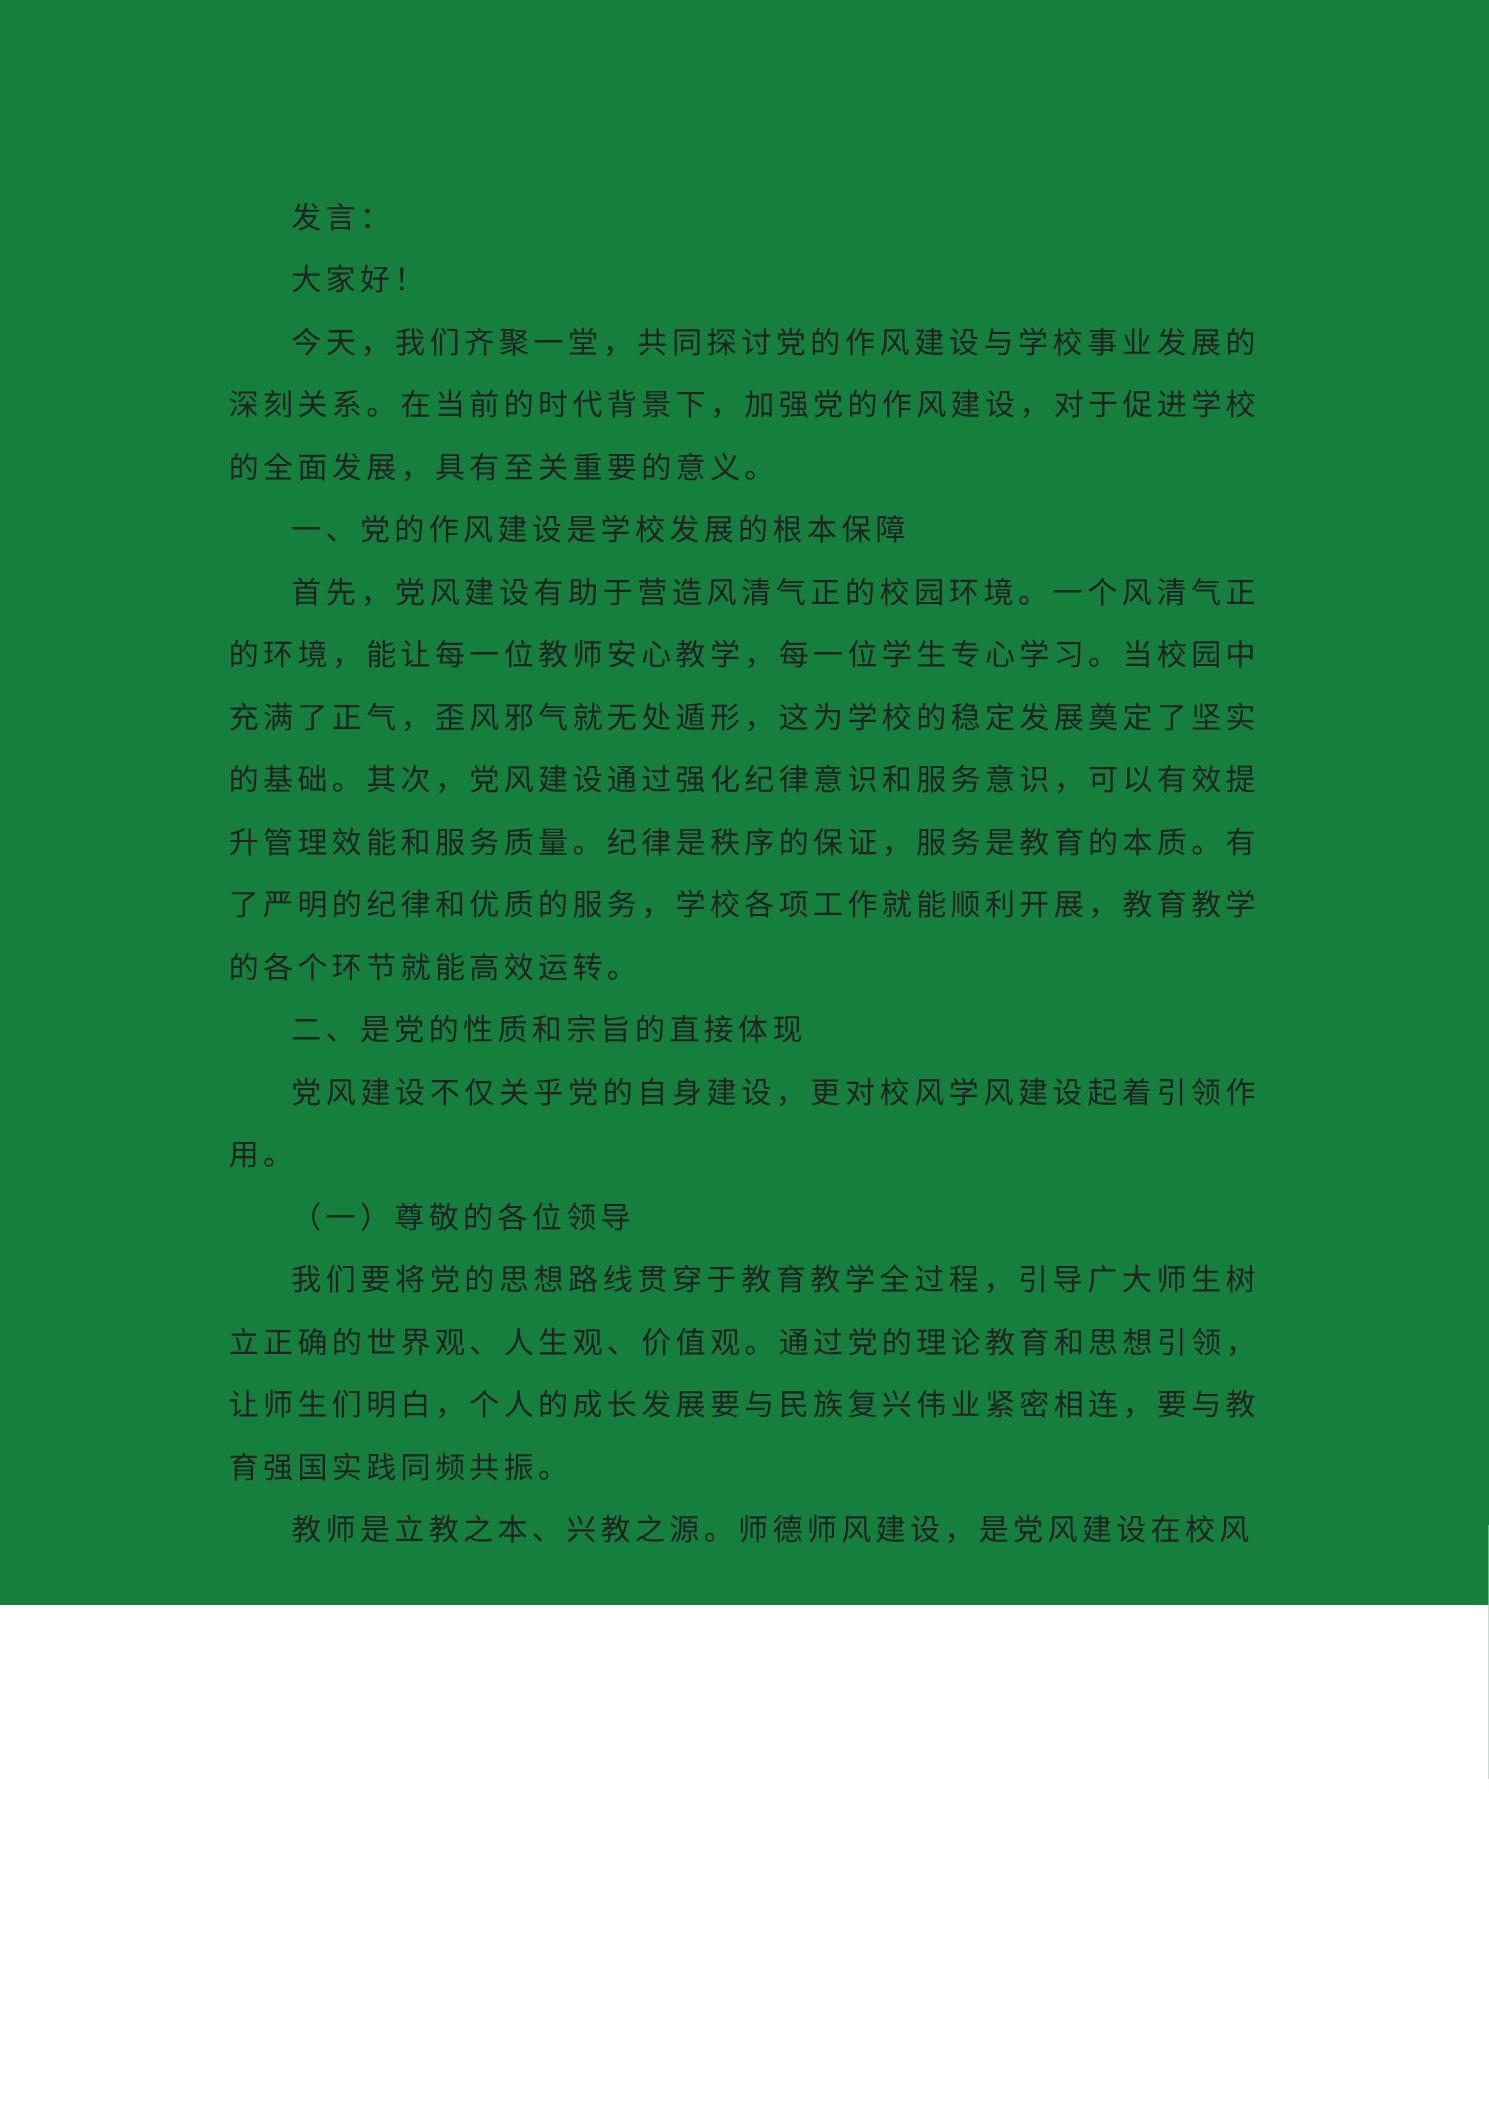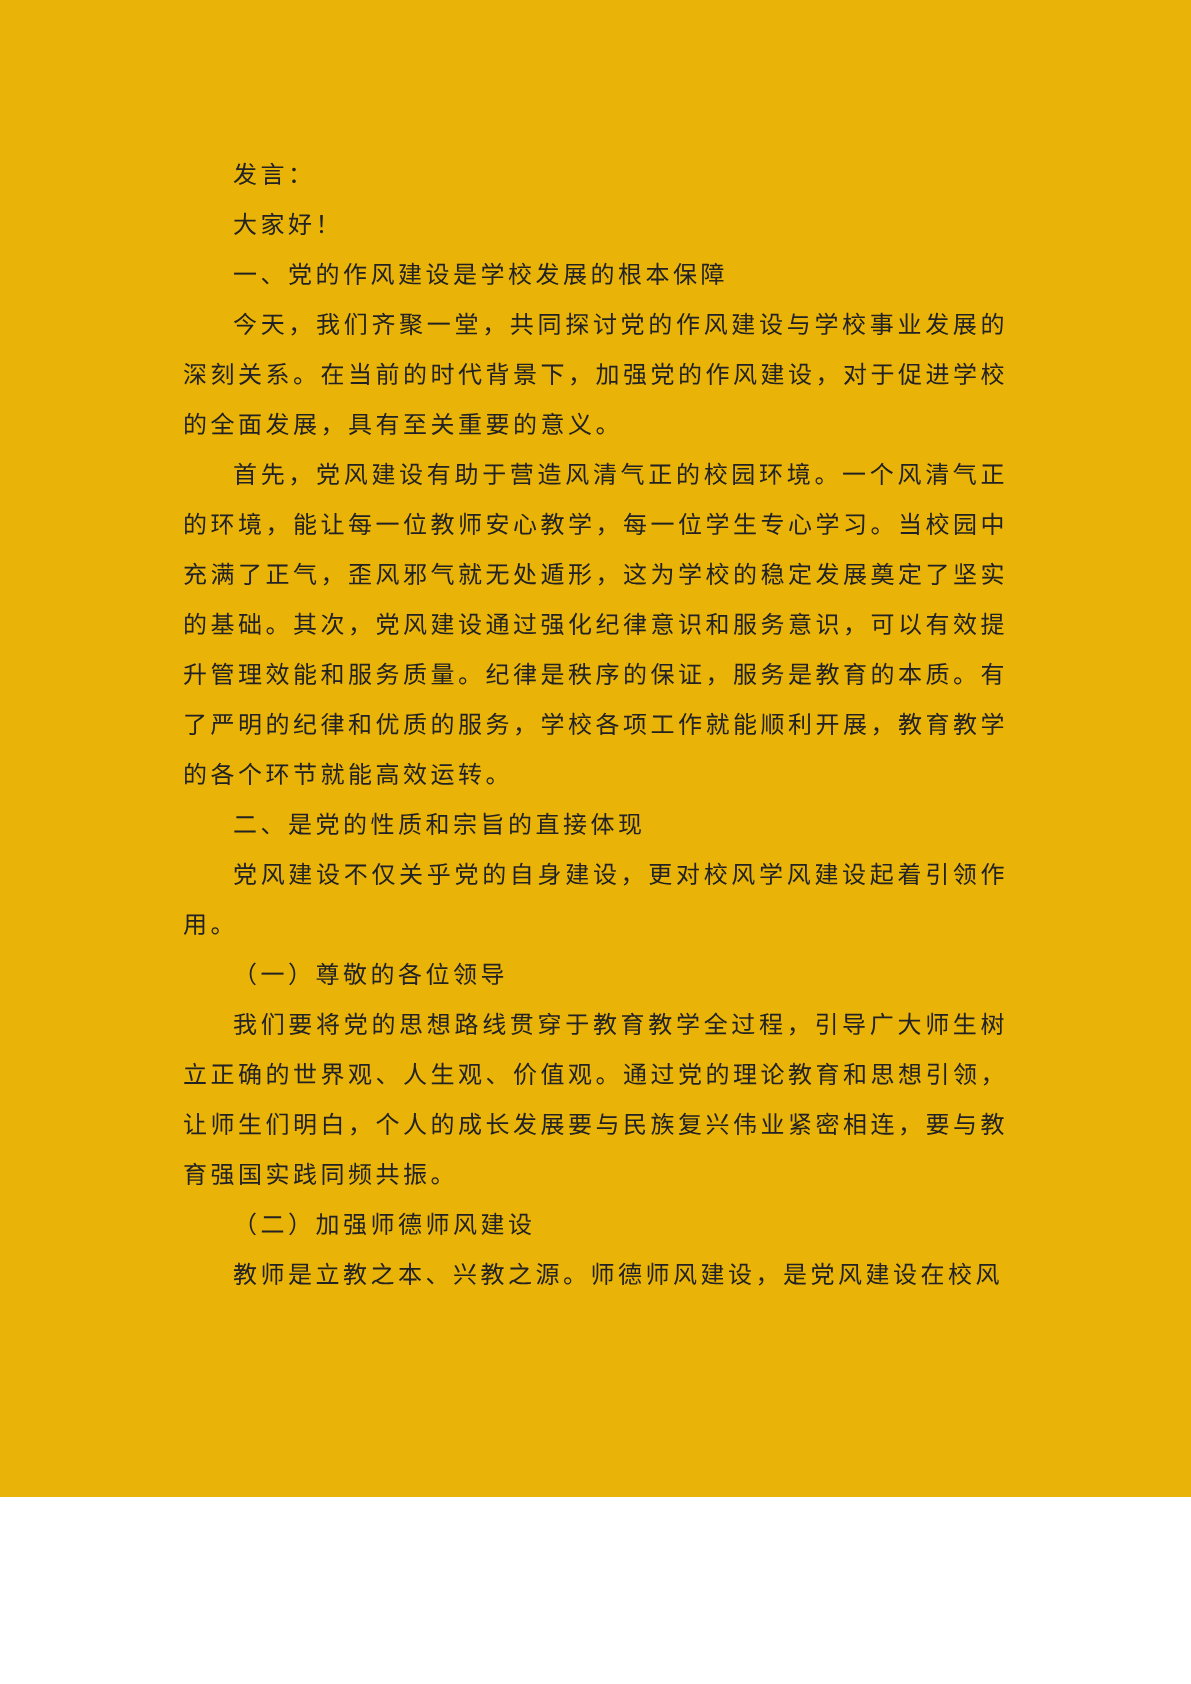--- a/index.html
+++ b/index.html
@@ -3,22 +3,22 @@
 <meta charset="utf-8">
 <style>
   html, body {
     margin: 0;
     padding: 0;
     background: #ffffff;
   }
   .page {
     position: relative;
     width: 1191px;
-    height: 1497px;
-    background: #eab308;
+    height: 1284px;
+    background: #15803d;
     overflow: hidden;
     font-family: "Liberation Serif", "DejaVu Serif", serif;
     color: #222222;
   }
   .content {
     position: absolute;
     left: 183px;
     top: 150px;
     width: 825px;
   }
@@ -45,26 +45,25 @@
     color: #1c1c1c;
   }
 </style>
 </head>
 <body>
 
 <div class="page">
   <div class="content">
     <p class="para">发言：</p>
     <p class="para">大家好！</p>
+    <p class="para">今天，我们齐聚一堂，共同探讨党的作风建设与学校事业发展的深刻关系。在当前的时代背景下，加强党的作风建设，对于促进学校的全面发展，具有至关重要的意义。</p>
     <p class="para">一、党的作风建设是学校发展的根本保障</p>
-    <p class="para">今天，我们齐聚一堂，共同探讨党的作风建设与学校事业发展的深刻关系。在当前的时代背景下，加强党的作风建设，对于促进学校的全面发展，具有至关重要的意义。</p>
     <p class="para">首先，党风建设有助于营造风清气正的校园环境。一个风清气正的环境，能让每一位教师安心教学，每一位学生专心学习。当校园中充满了正气，歪风邪气就无处遁形，这为学校的稳定发展奠定了坚实的基础。其次，党风建设通过强化纪律意识和服务意识，可以有效提升管理效能和服务质量。纪律是秩序的保证，服务是教育的本质。有了严明的纪律和优质的服务，学校各项工作就能顺利开展，教育教学的各个环节就能高效运转。</p>
     <p class="para">二、是党的性质和宗旨的直接体现</p>
     <p class="para">党风建设不仅关乎党的自身建设，更对校风学风建设起着引领作用。</p>
     <p class="para">（一）尊敬的各位领导</p>
     <p class="para">我们要将党的思想路线贯穿于教育教学全过程，引导广大师生树立正确的世界观、人生观、价值观。通过党的理论教育和思想引领，让师生们明白，个人的成长发展要与民族复兴伟业紧密相连，要与教育强国实践同频共振。</p>
-    <p class="para">（二）加强师德师风建设</p>
     <p class="para">教师是立教之本、兴教之源。师德师风建设，是党风建设在校风</p>
   </div>
   <div class="footer">
     <span class="pagenum">2</span>
   </div>
 </div>
 
 </body></html>

